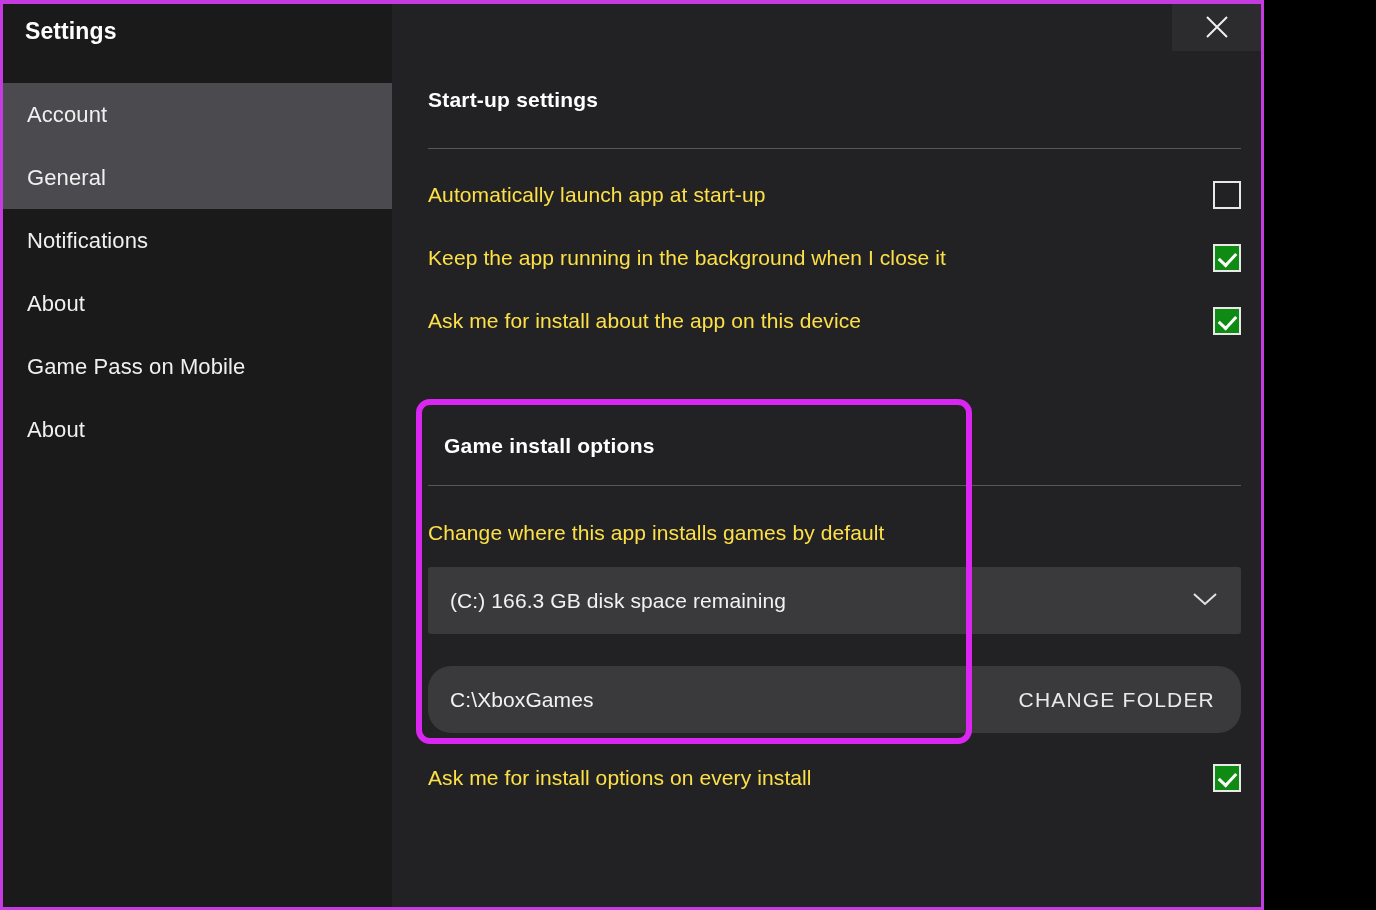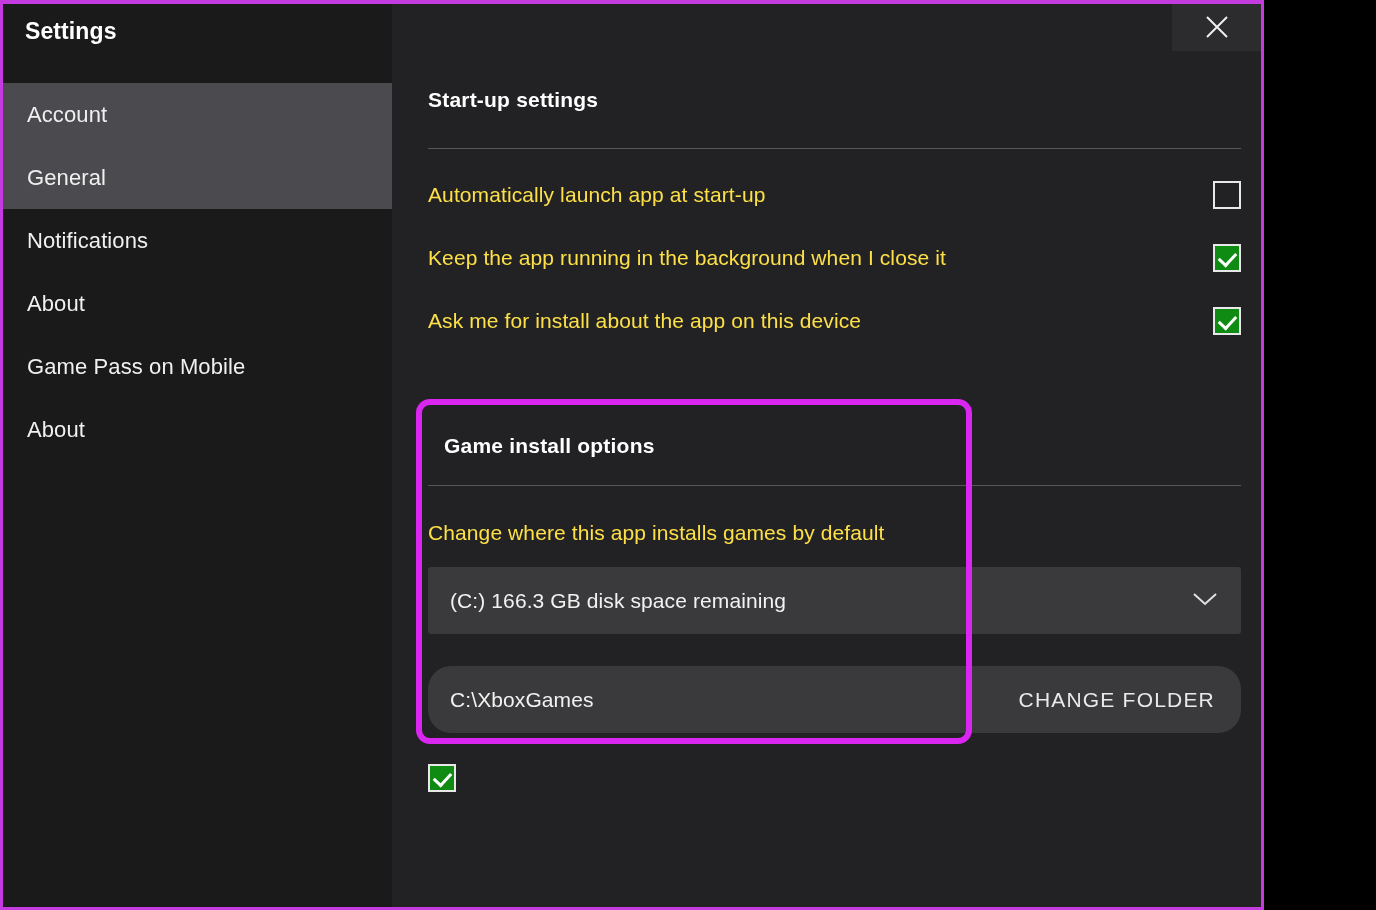--- a/index.html
+++ b/index.html
@@ -272,20 +272,21 @@
           </svg>
         </span>
       </div>
 
       <div id="path-row" class="field">
         <span class="field-text">C:\XboxGames</span>
         <span class="change-folder">CHANGE FOLDER</span>
       </div>
 
       <div id="row-askinstall" class="row">
+        <span class="row-label">Ask me for install options on every install</span>
         <span class="checkbox checked"></span>
       </div>
 
 
     </div>
   </div>
 
   <div class="annotation"></div>
 
 </div>

